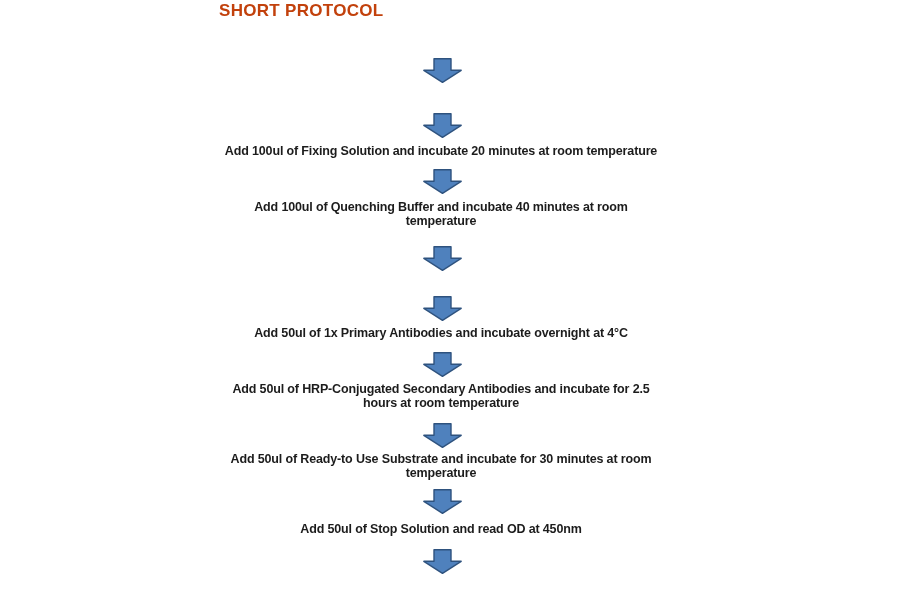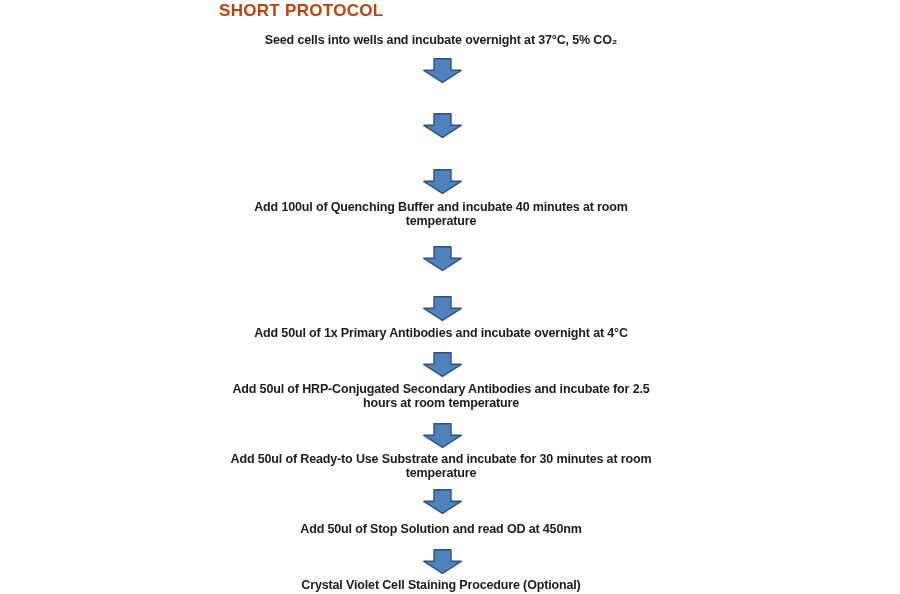--- a/index.html
+++ b/index.html
@@ -44,35 +44,35 @@
   }
   .arrow svg { display: block; width: 39px; height: 25px; }
 </style>
 </head>
 <body>
 
 <div class="canvas">
 
   <div class="title">SHORT PROTOCOL</div>
 
-  <div class="step" style="top:34px">Seed cells into wells and incubate overnight at 37°C, 5% CO₂</div>
 
   <div class="arrow" style="top:58px">
     <svg viewBox="0 0 39 25" xmlns="http://www.w3.org/2000/svg">
       <polygon points="11,0.8 28,0.8 28,12.3 38.2,12.3 19.5,24.3 0.8,12.3 11,12.3" stroke-width="1.4" stroke-linejoin="round" stroke="#2e527e" fill="#4f81bd"></polygon>
     </svg>
   </div>
 
 
   <div class="arrow" style="top:113px">
     <svg viewBox="0 0 39 25" xmlns="http://www.w3.org/2000/svg">
       <polygon points="11,0.8 28,0.8 28,12.3 38.2,12.3 19.5,24.3 0.8,12.3 11,12.3" stroke-width="1.4" stroke-linejoin="round" stroke="#2e527e" fill="#4f81bd"></polygon>
     </svg>
   </div>
 
+  <div class="step" style="top:145px">Add 100ul of Fixing Solution and incubate 20 minutes at room temperature</div>
 
   <div class="arrow" style="top:169px">
     <svg viewBox="0 0 39 25" xmlns="http://www.w3.org/2000/svg">
       <polygon points="11,0.8 28,0.8 28,12.3 38.2,12.3 19.5,24.3 0.8,12.3 11,12.3" stroke-width="1.4" stroke-linejoin="round" stroke="#2e527e" fill="#4f81bd"></polygon>
     </svg>
   </div>
 
   <div class="step" style="top:201px">Add 100ul of Quenching Buffer and incubate 40 minutes at room
 temperature</div>
 
@@ -116,15 +116,14 @@
   </div>
 
   <div class="step" style="top:523px">Add 50ul of Stop Solution and read OD at 450nm</div>
 
   <div class="arrow" style="top:549px">
     <svg viewBox="0 0 39 25" xmlns="http://www.w3.org/2000/svg">
       <polygon points="11,0.8 28,0.8 28,12.3 38.2,12.3 19.5,24.3 0.8,12.3 11,12.3" stroke-width="1.4" stroke-linejoin="round" stroke="#2e527e" fill="#4f81bd"></polygon>
     </svg>
   </div>
 
-  <div class="step" style="top:579px">Crystal Violet Cell Staining Procedure (Optional)</div>
 
 </div>
 
 </body></html>

